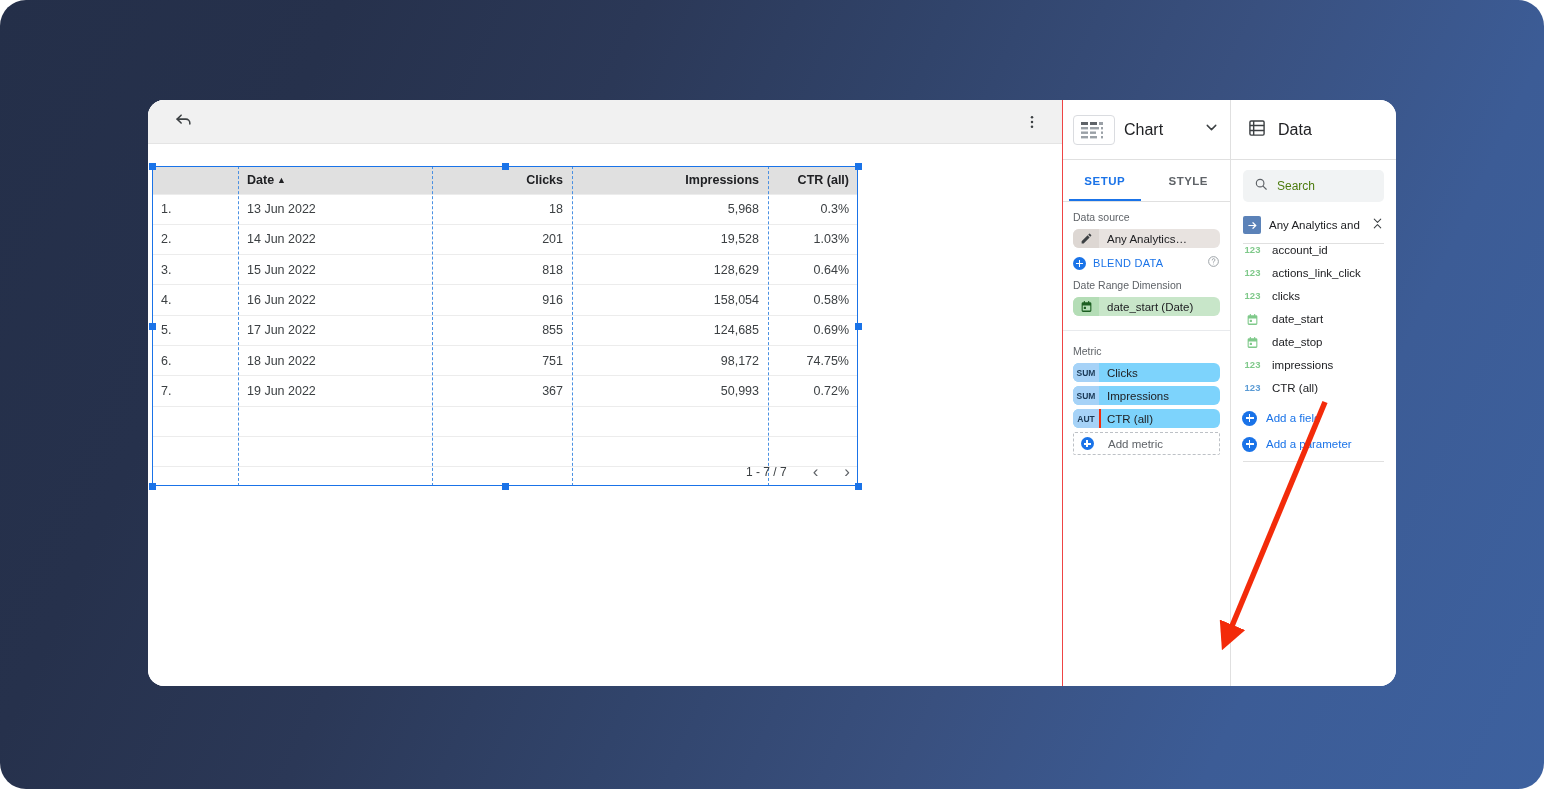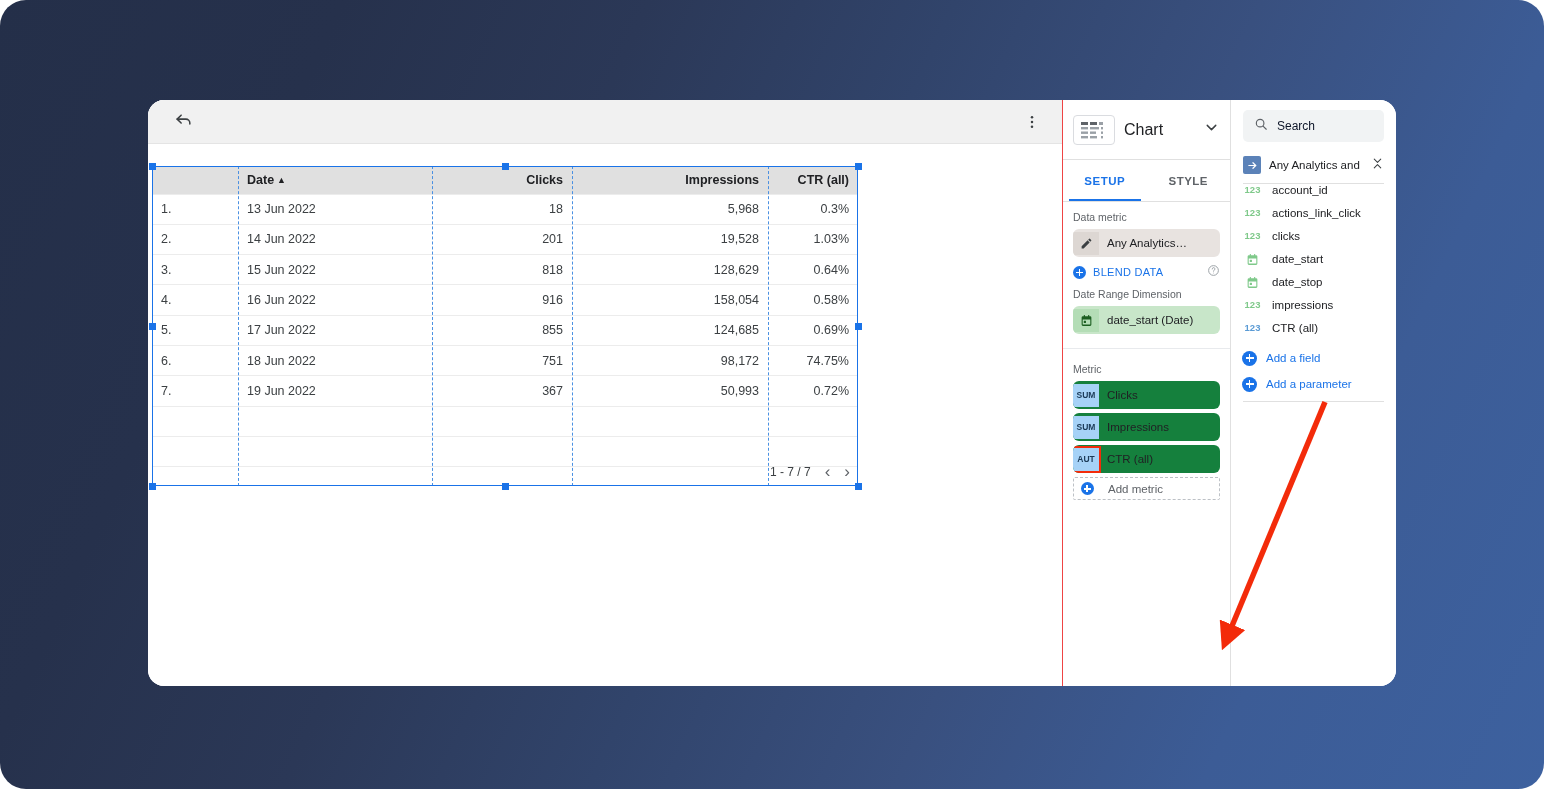--- a/index.html
+++ b/index.html
@@ -132,21 +132,21 @@
 
   .blank-row td { height: 30px; border-top: 1px solid #ececec; }
   .blank-row.first td { border-top: 1px solid #ececec; }
 
   #pager {
     position: absolute;
     right: 8px;
     bottom: 6px;
     display: flex;
     align-items: center;
-    gap: 14px;
+    gap: 26px;
     font-size: 12px;
     color: #3c4043;
     z-index: 7;
   }
   .pg-btn { color: #5f6368; cursor: pointer; font-size: 17px; line-height: 1; }
 
   
   #props-panel {
     flex: 0 0 168px;
     width: 168px;
@@ -199,21 +199,21 @@
   }
 
   #props-body { flex: 1; overflow: hidden; }
   .sec { padding: 9px 10px 10px 10px; border-bottom: 1px solid #e8eaed; }
   .sec.nb { border-bottom: none; }
   .sec-title { font-size: 10.5px; color: #5f6368; margin-bottom: 6px; }
 
   .field-chip {
     display: flex;
     align-items: center;
-    height: 28px;
+    height: 19px;
     border-radius: 6px;
     overflow: hidden;
     margin-bottom: 4px;
     cursor: pointer;
   }
   .chip-ico {
     width: 26px; height: 23px;
     display: flex; align-items: center; justify-content: center;
     flex: 0 0 26px;
     font-size: 8.5px; font-weight: bold;
@@ -222,21 +222,21 @@
     font-size: 11.5px;
     padding-left: 8px;
     color: #202124;
     white-space: nowrap;
     overflow: hidden;
   }
   .chip-grey  { background: #e8e3e0; }
   .chip-grey .chip-ico { background: #ddd7d3; color: #3c4043; }
   .chip-green { background: #c8e6c9; }
   .chip-green .chip-ico { background: #b4ddb6; }
-  .chip-blue  { background: #15803d; }
+  .chip-blue  { background: #7dd3fc; }
   .chip-blue .chip-ico { background: #a6d2f7; color: #1b3a57; }
 
   .add-row {
     display: flex;
     align-items: center;
     height: 23px;
     border: 1px dashed #bdc1c6;
     border-radius: 2px;
     cursor: pointer;
     margin-top: 2px;
@@ -304,21 +304,21 @@
 
   #search-box {
     margin: 10px 12px 0 12px;
     height: 32px;
     background: #f1f3f4;
     border-radius: 5px;
     display: flex; align-items: center; gap: 9px;
     padding: 0 11px;
     cursor: text;
   }
-  #search-ph { font-size: 12px; color: #0f172a; }
+  #search-ph { font-size: 12px; color: #4d7c0f; }
 
   #ds-row {
     display: flex; align-items: center; gap: 8px;
     margin: 14px 12px 0 12px;
     cursor: pointer;
   }
   #ds-badge {
     width: 18px; height: 18px; border-radius: 2px;
     background: #5b82b8;
     display: flex; align-items: center; justify-content: center;
@@ -524,21 +524,21 @@
       </div>
 
       <div id="props-tabs">
         <div class="ptab active">SETUP</div>
         <div class="ptab">STYLE</div>
       </div>
 
       <div id="props-body">
 
         <div class="sec">
-          <div class="sec-title">Data metric</div>
+          <div class="sec-title">Data source</div>
 
           <div class="field-chip chip-grey">
             <span class="chip-ico">
               <svg width="13" height="13" viewBox="0 0 24 24" fill="#3c4043">
                 <path d="M3 17.25V21h3.75L17.8 9.94l-3.75-3.75L3 17.25zM20.7 7.04a1 1 0 0 0 0-1.41l-2.34-2.34a1 1 0 0 0-1.41 0l-1.83 1.83 3.75 3.75 1.83-1.83z"></path>
               </svg>
             </span>
             <span class="chip-txt">Any Analytics…</span>
           </div>
 
@@ -591,20 +591,31 @@
               </span>
             <span class="add-txt">Add metric</span>
           </div>
         </div>
 
       </div>
     </div>
 
     <div id="data-panel">
 
+      <div id="data-header">
+        <span>
+          <svg width="20" height="20" viewBox="0 0 24 24" fill="none" stroke="#3c4043" stroke-width="1.7">
+            <rect x="3.5" y="3.5" width="17" height="17" rx="1.5"></rect>
+            <line x1="3.5" y1="9" x2="20.5" y2="9"></line>
+            <line x1="3.5" y1="15" x2="20.5" y2="15"></line>
+            <line x1="8" y1="3.5" x2="8" y2="20.5"></line>
+          </svg>
+        </span>
+        <span id="data-title">Data</span>
+      </div>
 
       <div id="search-box">
         <span>
           <svg width="14" height="14" viewBox="0 0 24 24" fill="none" stroke="#5f6368" stroke-width="2" stroke-linecap="round">
             <circle cx="10.5" cy="10.5" r="6.5"></circle>
             <line x1="15.5" y1="15.5" x2="21" y2="21"></line>
           </svg>
         </span>
         <span id="search-ph">Search</span>
       </div>

